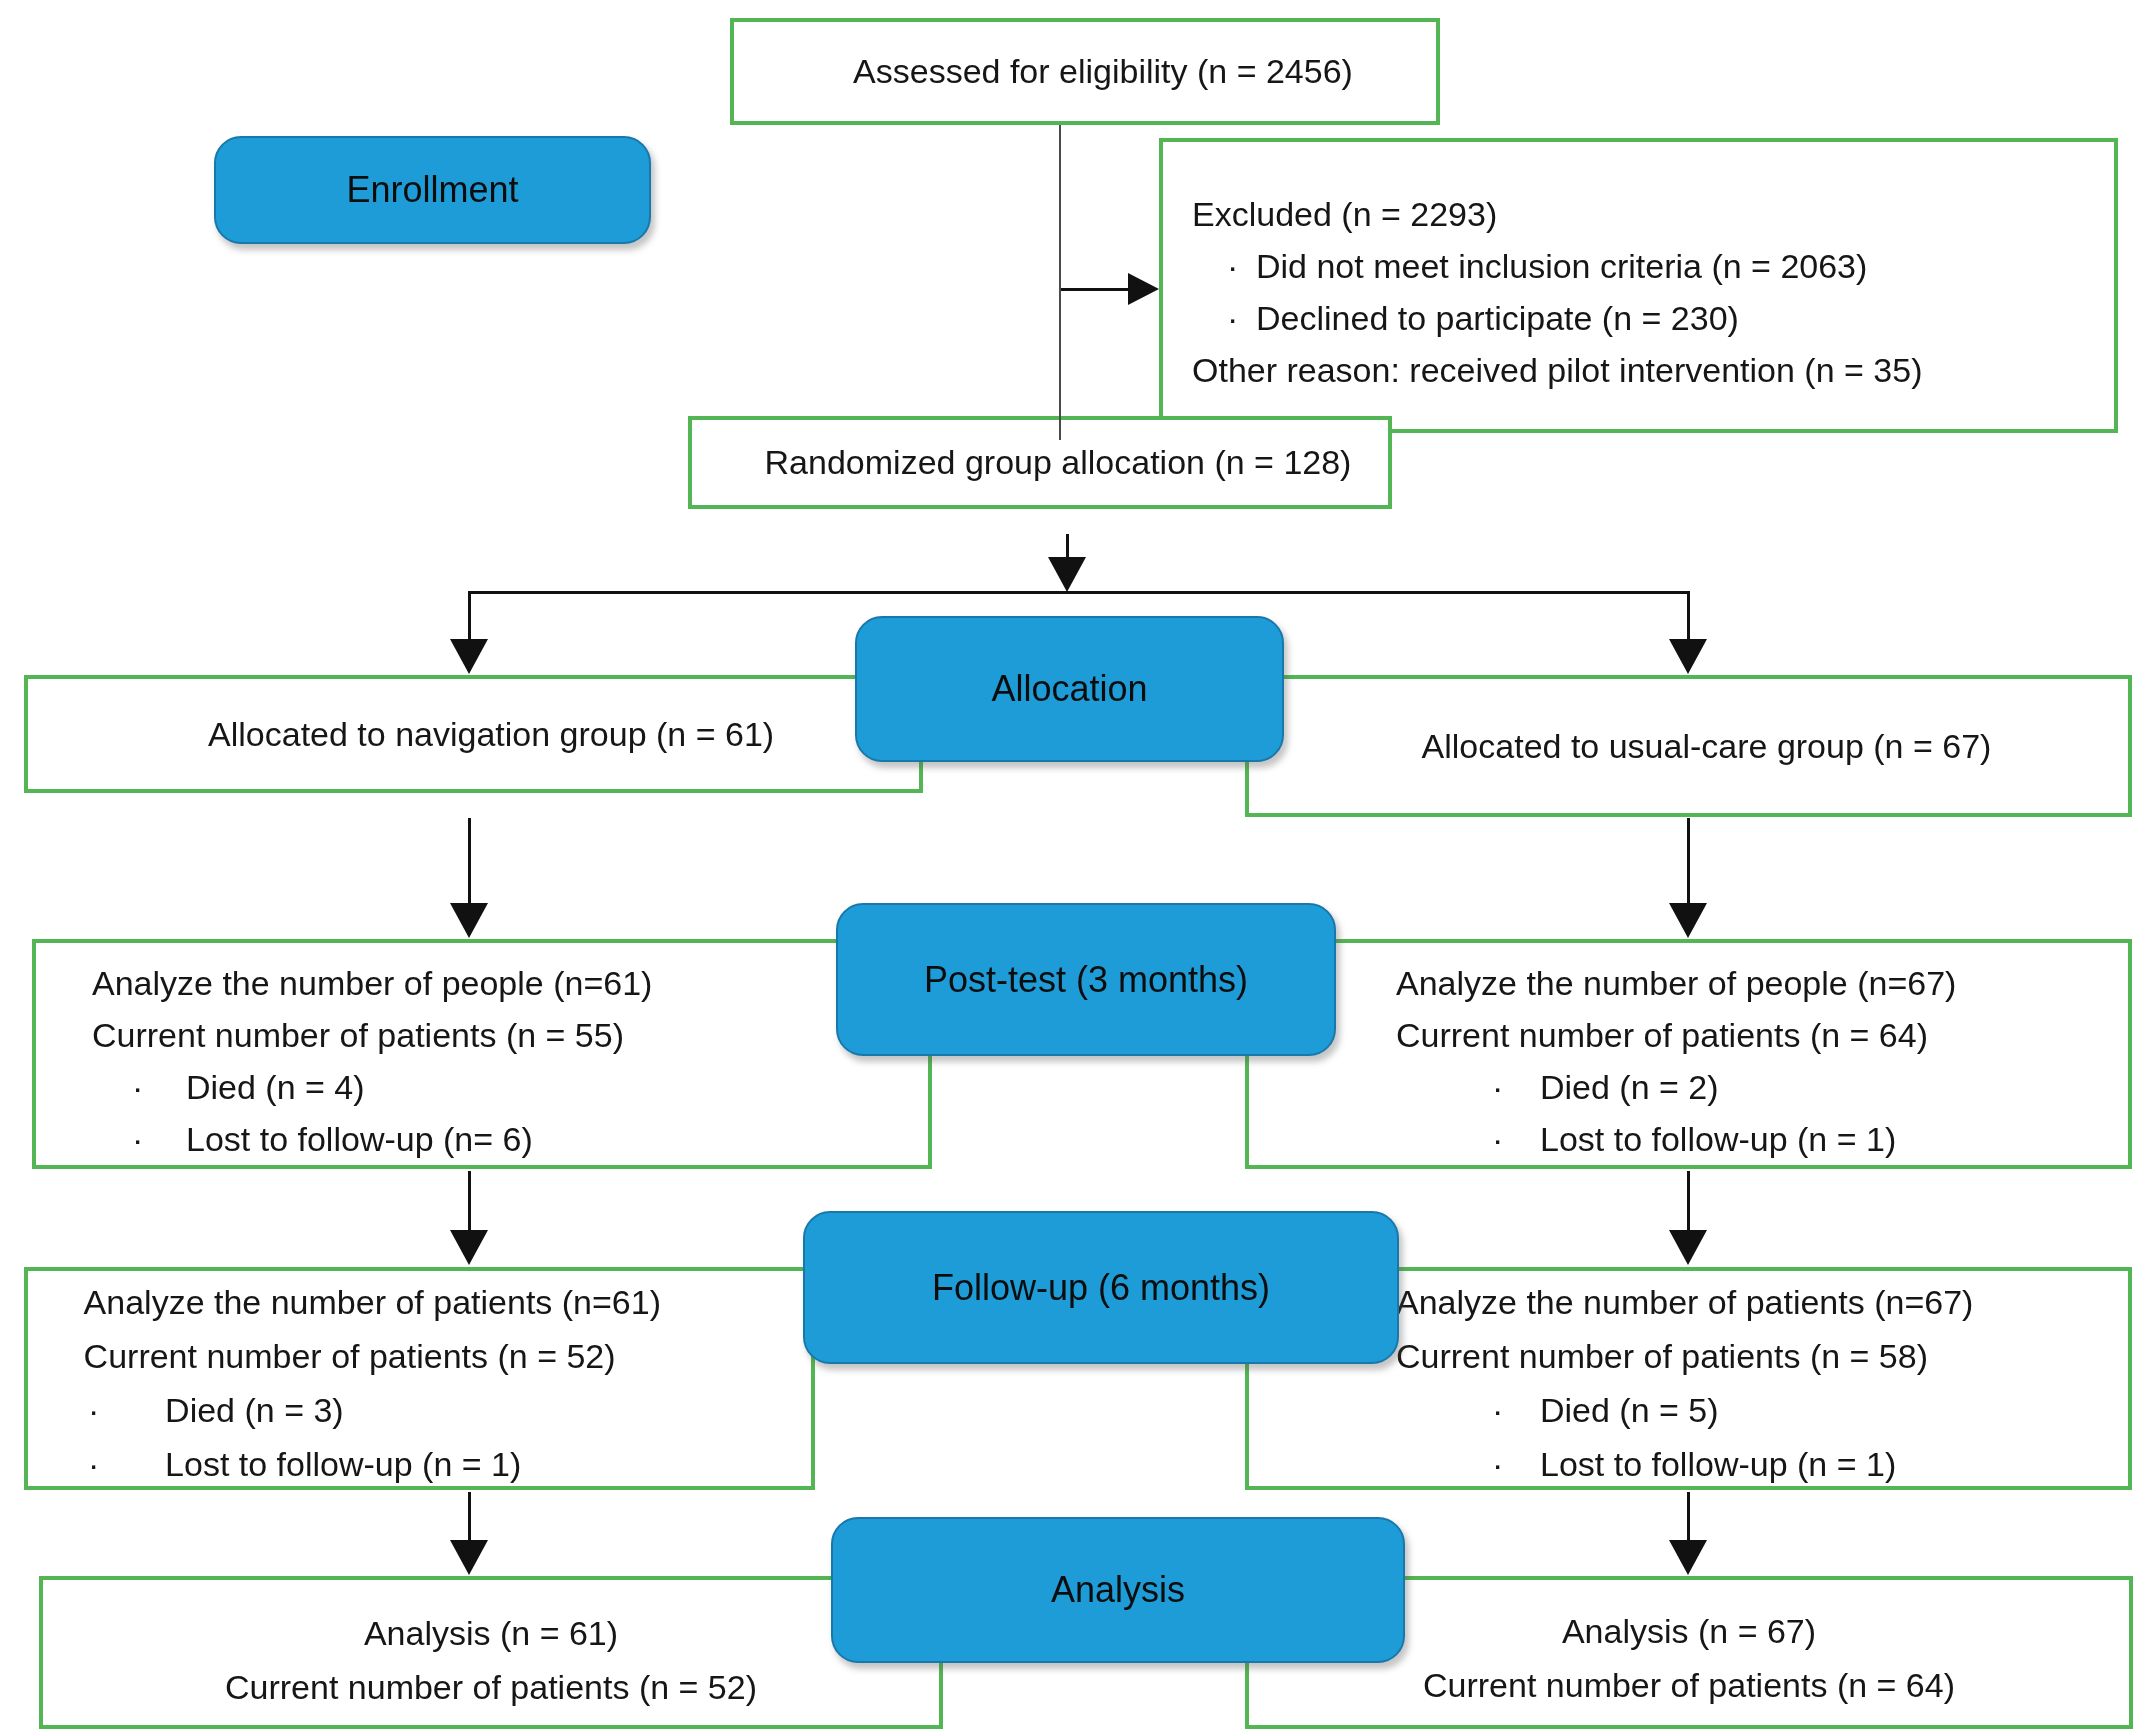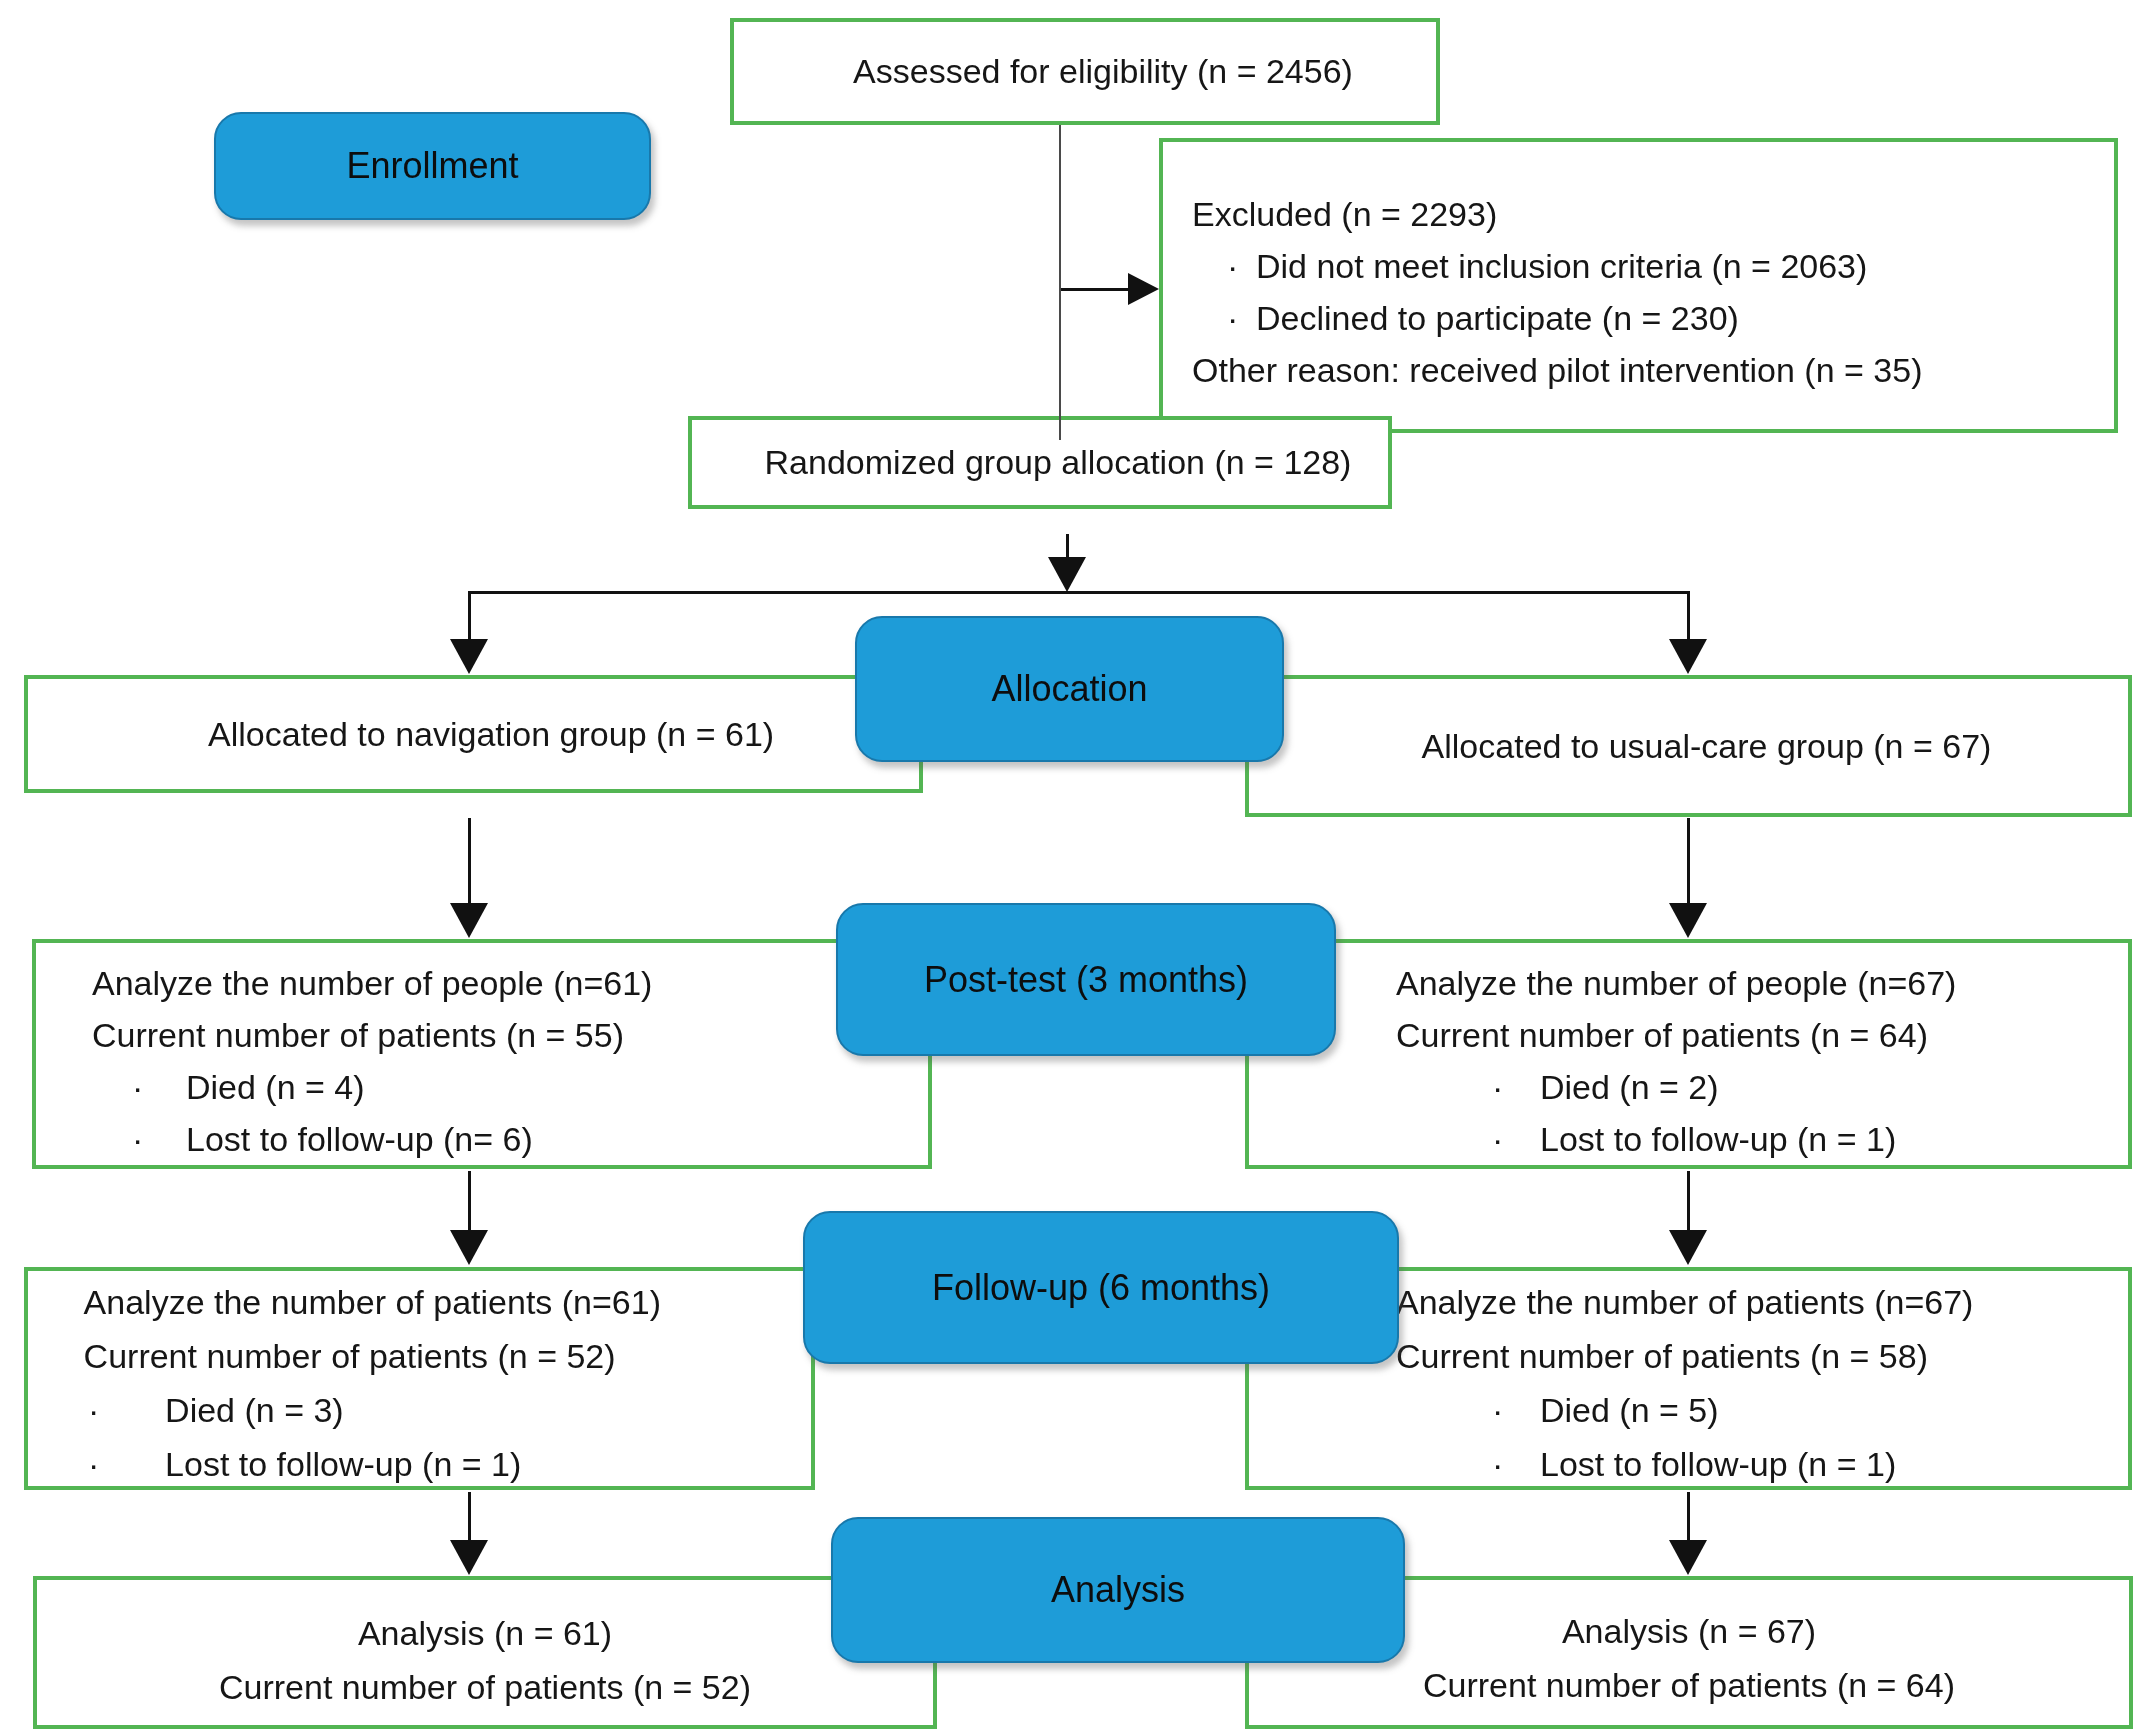--- a/index.html
+++ b/index.html
@@ -36,21 +36,21 @@
 </style>
 </head>
 <body>
 
 <div id="canvas">
 
   <div class="gbox center" style="left:730px;top:18px;width:710px;height:107px">
     <span>Assessed for eligibility (n = 2456)</span>
   </div>
 
-  <div class="ribbon" style="left:214px;top:112px;width:437px;height:108px">
+  <div class="ribbon" style="left:214px;top:136px;width:437px;height:108px">
     <span>Enrollment</span>
   </div>
 
   <div class="vline thin" style="left:1059px;top:125px;height:315px"></div>
 
   <div class="hline" style="left:1061px;top:288px;width:71px"></div>
   <div class="ah-right" style="left:1128px;top:273px"></div>
 
   <div class="gbox" style="left:1159px;top:138px;width:959px;height:295px">
     <div class="pad" style="padding:46px 9.6px 0 29px">
@@ -131,21 +131,21 @@
   </div>
   <div class="ribbon" style="left:803px;top:1211px;width:596px;height:153px">
     <span>Follow-up (6 months)</span>
   </div>
 
   <div class="vline" style="left:468px;top:1492px;height:49px"></div>
   <div class="ah-down" style="left:450px;top:1540px"></div>
   <div class="vline" style="left:1687px;top:1492px;height:49px"></div>
   <div class="ah-down" style="left:1669px;top:1540px"></div>
 
-  <div class="gbox vcenter lh84" style="left:33px;top:1576px;width:904px;height:153px;padding-top:14px">
+  <div class="gbox vcenter lh84" style="left:39px;top:1576px;width:904px;height:153px;padding-top:14px">
     <div class="tline">Analysis (n = 61)</div>
     <div class="tline">Current number of patients (n = 52)</div>
   </div>
   <div class="gbox vcenter lh84" style="left:1245px;top:1576px;width:888px;height:153px;padding-top:10.2px">
     <div class="tline">Analysis (n = 67)</div>
     <div class="tline">Current number of patients (n = 64)</div>
   </div>
   <div class="ribbon" style="left:831px;top:1517px;width:574px;height:146px">
     <span>Analysis</span>
   </div>

